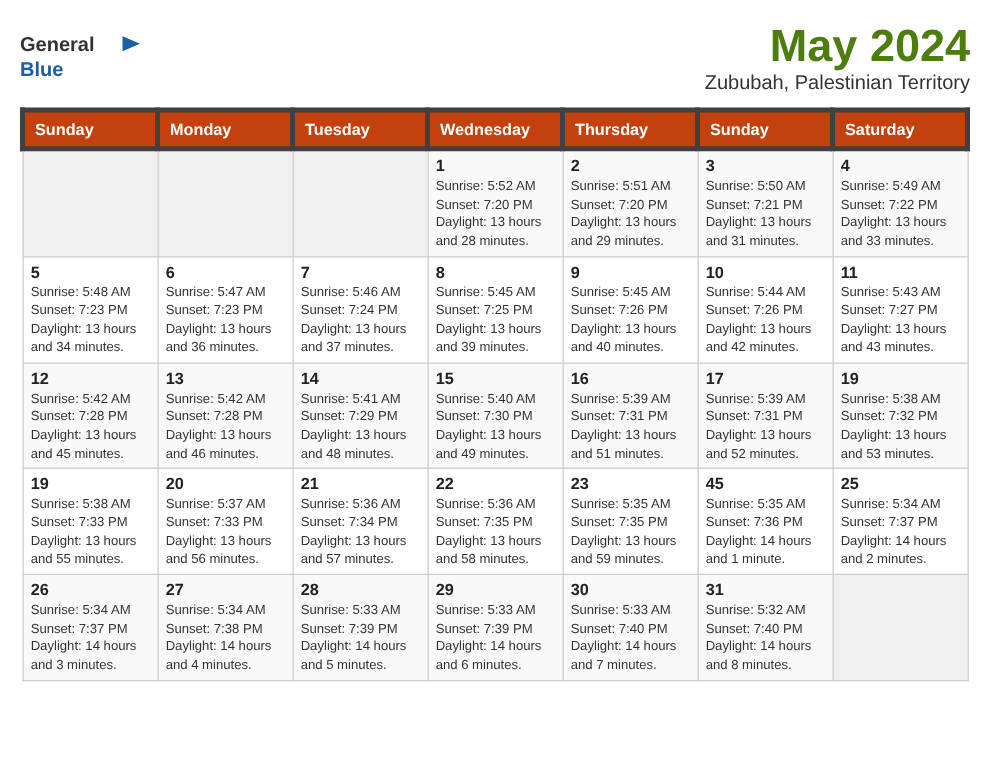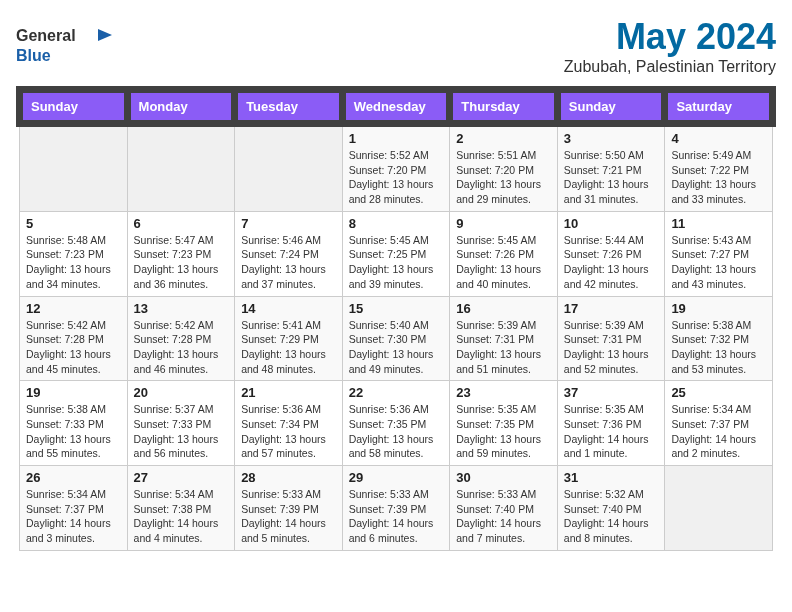--- a/index.html
+++ b/index.html
@@ -20,39 +20,39 @@
       display: flex;
       align-items: center;
       gap: 4px;
     }
     .title-area {
       text-align: right;
     }
     .month-title {
       font-size: 36px;
       font-weight: bold;
-      color: #0369a1;
+      color: #4d7c0f;
     }
     .location-title {
       font-size: 16px;
       color: #333;
       margin-left: 36px;
     }
     .calendar {
       width: 100%;
       border-collapse: collapse;
       border: 1px solid #ccc;
     }
     .calendar th {
-      background-color: #8b5cf6;
+      background-color: #c2410c;
       color: #fff;
       text-align: left;
       padding: 6px 8px;
       font-size: 13px;
-      border: 7px solid #404040;
+      border: 4px solid #404040;
     }
     .calendar td {
       vertical-align: top;
       padding: 4px 6px;
       border: 1px solid #ccc;
       width: calc(100% / 7);
       min-height: 80px;
       font-size: 11px;
       color: #222;
       background: #fff;
@@ -203,21 +203,21 @@
         </td>
         <td>
           <div class="day-number">22</div>
           <div class="day-info">Sunrise: 5:36 AM<br>Sunset: 7:35 PM<br>Daylight: 13 hours<br>and 58 minutes.</div>
         </td>
         <td>
           <div class="day-number">23</div>
           <div class="day-info">Sunrise: 5:35 AM<br>Sunset: 7:35 PM<br>Daylight: 13 hours<br>and 59 minutes.</div>
         </td>
         <td>
-          <div class="day-number">37</div>
+          <div class="day-number">45</div>
           <div class="day-info">Sunrise: 5:35 AM<br>Sunset: 7:36 PM<br>Daylight: 14 hours<br>and 1 minute.</div>
         </td>
         <td>
           <div class="day-number">25</div>
           <div class="day-info">Sunrise: 5:34 AM<br>Sunset: 7:37 PM<br>Daylight: 14 hours<br>and 2 minutes.</div>
         </td>
       </tr>
       <tr>
         <td>
           <div class="day-number">26</div>

